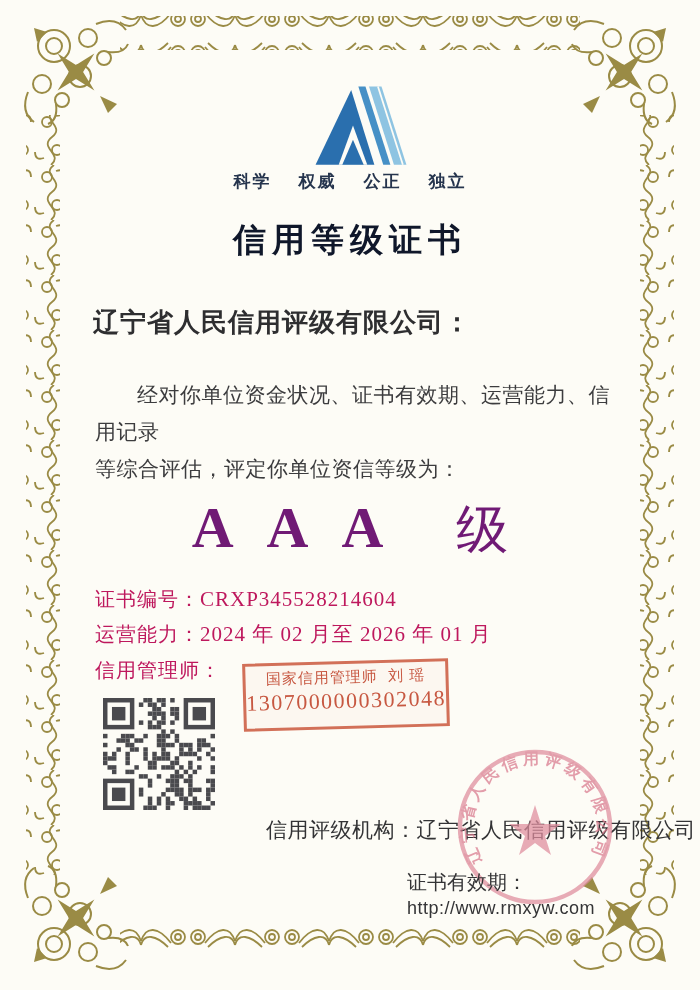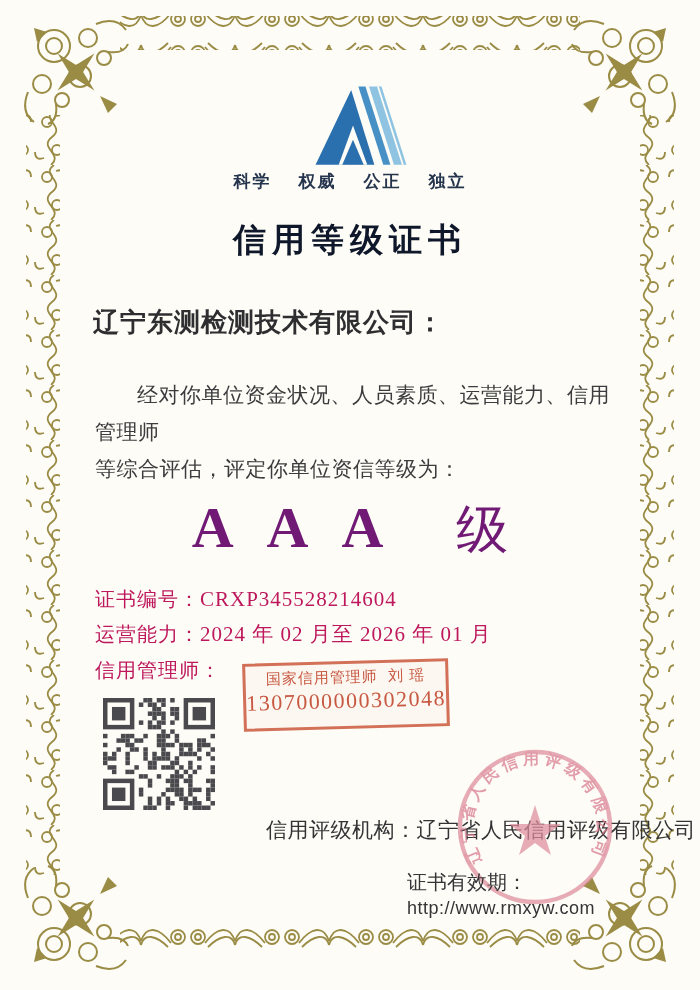--- a/index.html
+++ b/index.html
@@ -108,24 +108,24 @@
 
   <div class="motto">
     <span>科学</span>
     <span>权威</span>
     <span>公正</span>
     <span>独立</span>
   </div>
 
   <div class="title">信用等级证书</div>
 
-  <div class="recipient">辽宁东测检测技术有限公司：</div>
+  <div class="recipient">辽宁省人民信用评级有限公司：</div>
 
   <div class="body-text">
-    <div class="l1">经对你单位资金状况、人员素质、运营能力、信用管理师</div>
+    <div class="l1">经对你单位资金状况、证书有效期、运营能力、信用记录</div>
     <div class="l2">等综合评估，评定你单位资信等级为：</div>
   </div>
 
   <div class="rating">
     <span class="letters">AAA</span><span class="grade">级</span>
   </div>
 
   <div class="field f-certno">
     <span>证书编号：</span><span class="serifnum">CRXP345528214604</span>
   </div>

